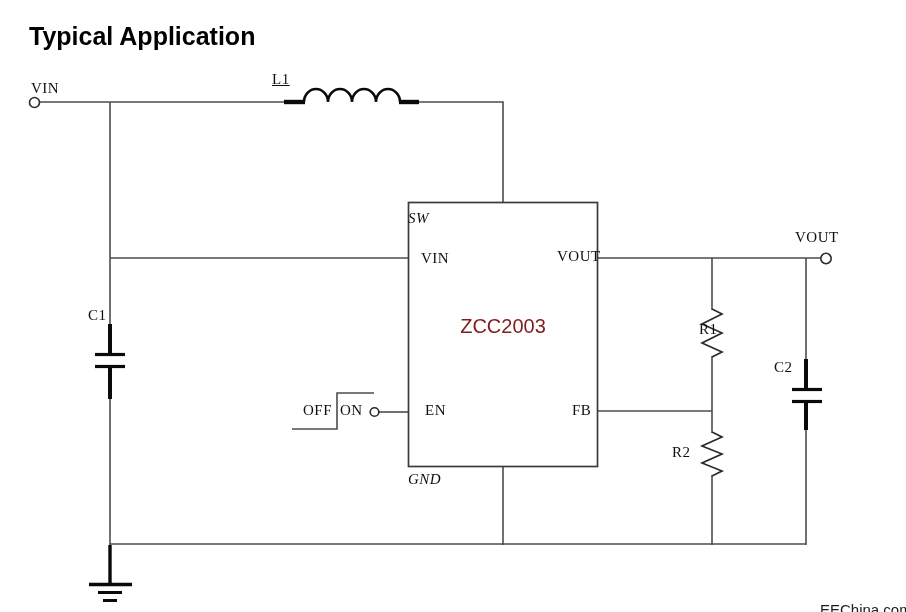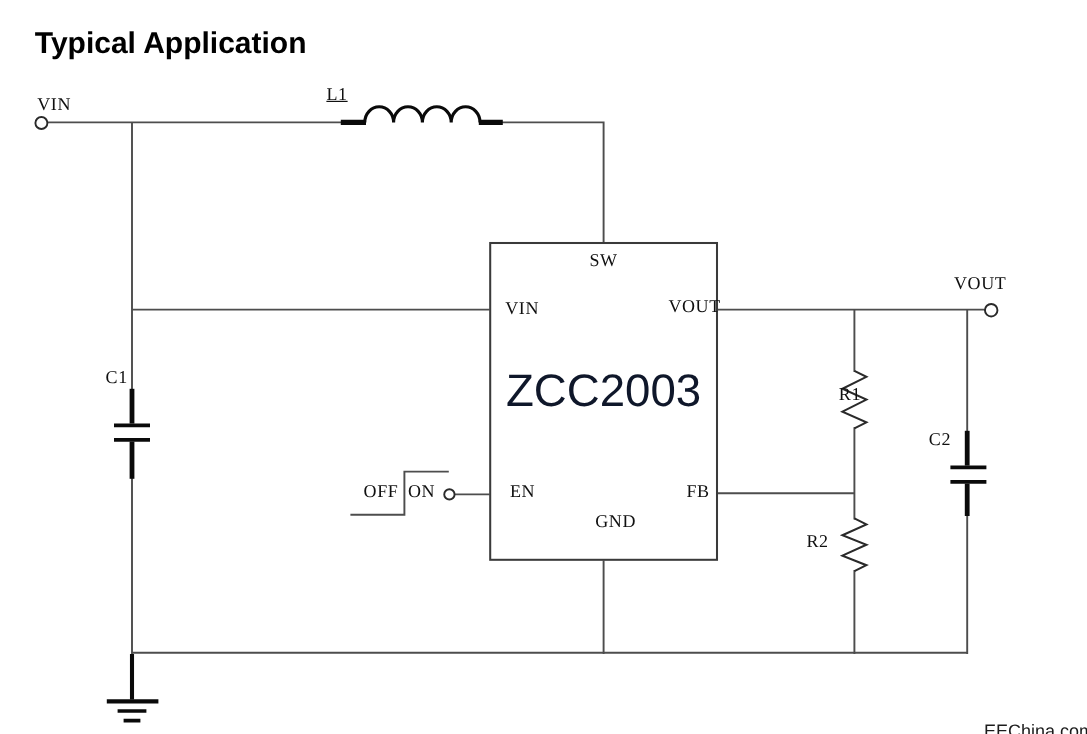--- a/index.html
+++ b/index.html
@@ -29,37 +29,37 @@
   
   .lbl {
     position: absolute;
     font-family: "Liberation Serif", serif;
     font-size: 15px;
     color: #101010;
     letter-spacing: 0.5px;
     white-space: nowrap;
     line-height: 15px;
   }
-  .lbl-center { text-align: center; }
+  .lbl-center { text-align: left; font-style: italic; }
   #page-title {
     position: absolute;
     left: 29px; top: 10px;
     font-family: "Liberation Sans", sans-serif;
     font-weight: bold;
     font-size: 25px;
     color: #000000;
     letter-spacing: 0px;
   }
   #part-number {
     position: absolute;
     left: 408px; top: 299px; width: 190px;
     text-align: center;
     font-family: "Liberation Sans", sans-serif;
-    font-size: 38px;
-    color: #0f172a;
+    font-size: 20px;
+    color: #7f1d1d;
     line-height: 31px;
   }
   #watermark {
     position: absolute;
     left: 820px; top: 590px;
     font-family: "Liberation Sans", sans-serif;
     font-size: 15px;
     color: #1c1c1c;
     line-height: 15px;
   }
@@ -131,21 +131,21 @@
 
   <div class="lbl" style="left:31px; top:69px;">VIN</div>
   <div class="lbl" style="left:272px; top:60px;text-decoration:underline;">L1</div>
   <div class="lbl" style="left:88px; top:296px;text-align:center;">C1</div>
 
   <div class="lbl lbl-center" style="left:408px; top:199px; width:190px;">SW</div>
   <div class="lbl" style="left:421px; top:239px;">VIN</div>
   <div class="lbl" style="left:557px; top:237px;">VOUT</div>
   <div class="lbl" style="left:425px; top:391px;">EN</div>
   <div class="lbl" style="left:572px; top:391px;">FB</div>
-  <div class="lbl lbl-center" style="left:408px; top:416px; width:210px;">GND</div>
+  <div class="lbl lbl-center" style="left:408px; top:460px; width:210px;">GND</div>
 
   <div id="part-number">ZCC2003</div>
 
   <div class="lbl" style="left:303px; top:391px;">OFF</div>
   <div class="lbl" style="left:340px; top:391px;">ON</div>
 
   <div class="lbl" style="left:699px; top:310px;">R1</div>
   <div class="lbl" style="left:672px; top:433px;">R2</div>
   <div class="lbl" style="left:774px; top:348px;">C2</div>
   <div class="lbl" style="left:795px; top:218px;">VOUT</div>

